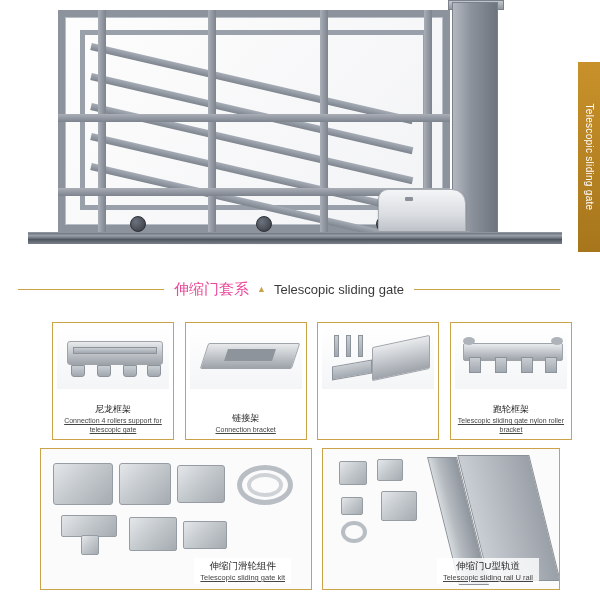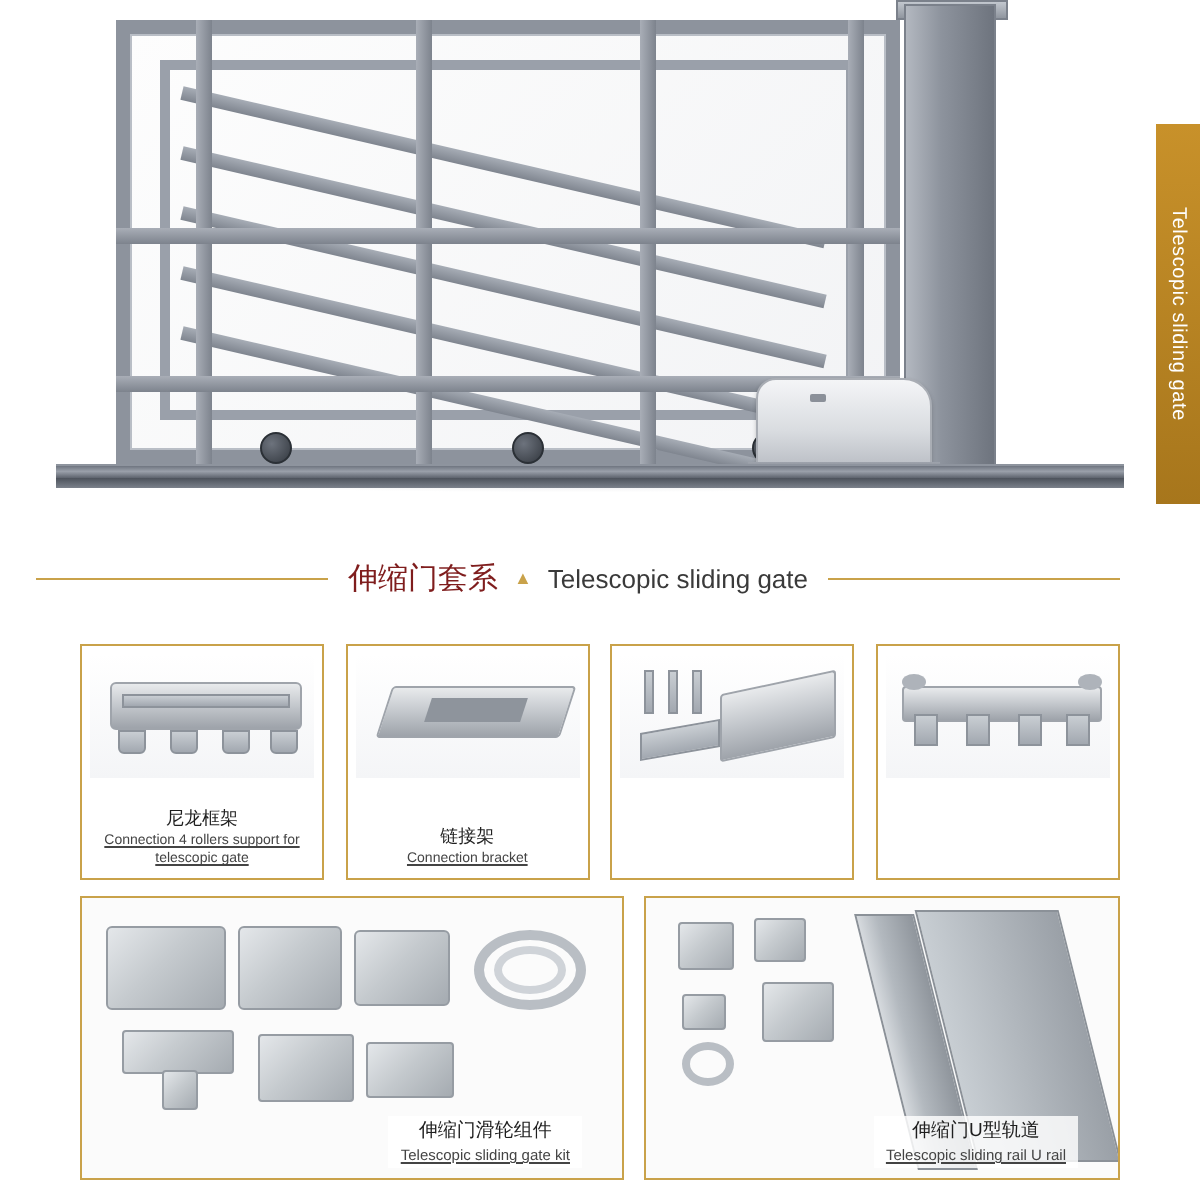--- a/index.html
+++ b/index.html
@@ -147,28 +147,28 @@
   .title-line.right { right: 18px; width: 176px; }
   .title-text {
     position: relative;
     z-index: 2;
     background: #ffffff;
     padding: 0 10px;
     display: flex; align-items: center; gap: 8px;
     color: #2b2b2b;
     font-size: 14px;
   }
-  .title-cn { font-size: 15px; color: #7f1d1d; }
+  .title-cn { font-size: 15px; color: #ec4899; }
   .title-sep { color: #c9a24a; font-size: 9px; }
   .title-en { font-size: 13px; color: #3a3a3a; }
 
   
   .cards {
     position: absolute;
-    left: 40px; top: 322px;
+    left: 52px; top: 322px;
     width: 520px; height: 118px;
     display: flex;
     justify-content: space-between;
   }
   .card {
     position: relative;
     width: 122px; height: 118px;
     border: 1px solid #c9a24a;
     background: #ffffff;
   }
@@ -332,20 +332,24 @@
 
     <div class="card">
       <div class="card-img">
         <div class="shape metal" style="left:8px; top:16px; width:100px; height:18px; border-radius:2px;"></div>
         <div class="shape metal-d" style="left:14px; top:30px; width:12px; height:16px;"></div>
         <div class="shape metal-d" style="left:40px; top:30px; width:12px; height:16px;"></div>
         <div class="shape metal-d" style="left:66px; top:30px; width:12px; height:16px;"></div>
         <div class="shape metal-d" style="left:90px; top:30px; width:12px; height:16px;"></div>
         <div class="shape" style="left:8px; top:10px; width:12px; height:8px; background:#aeb3ba; border-radius:50%;"></div>
         <div class="shape" style="left:96px; top:10px; width:12px; height:8px; background:#aeb3ba; border-radius:50%;"></div>
+      </div>
+      <div class="card-cap">
+        <div class="cap-cn">跑轮框架</div>
+        <div class="cap-en">Telescopic sliding gate nylon roller bracket</div>
       </div>
     </div>
 
   </div>
 
   <div class="panels">
 
     <div class="panel left">
       <div>
         <div class="box" style="left:12px; top:14px; width:60px; height:42px; border-radius:3px;"></div>

